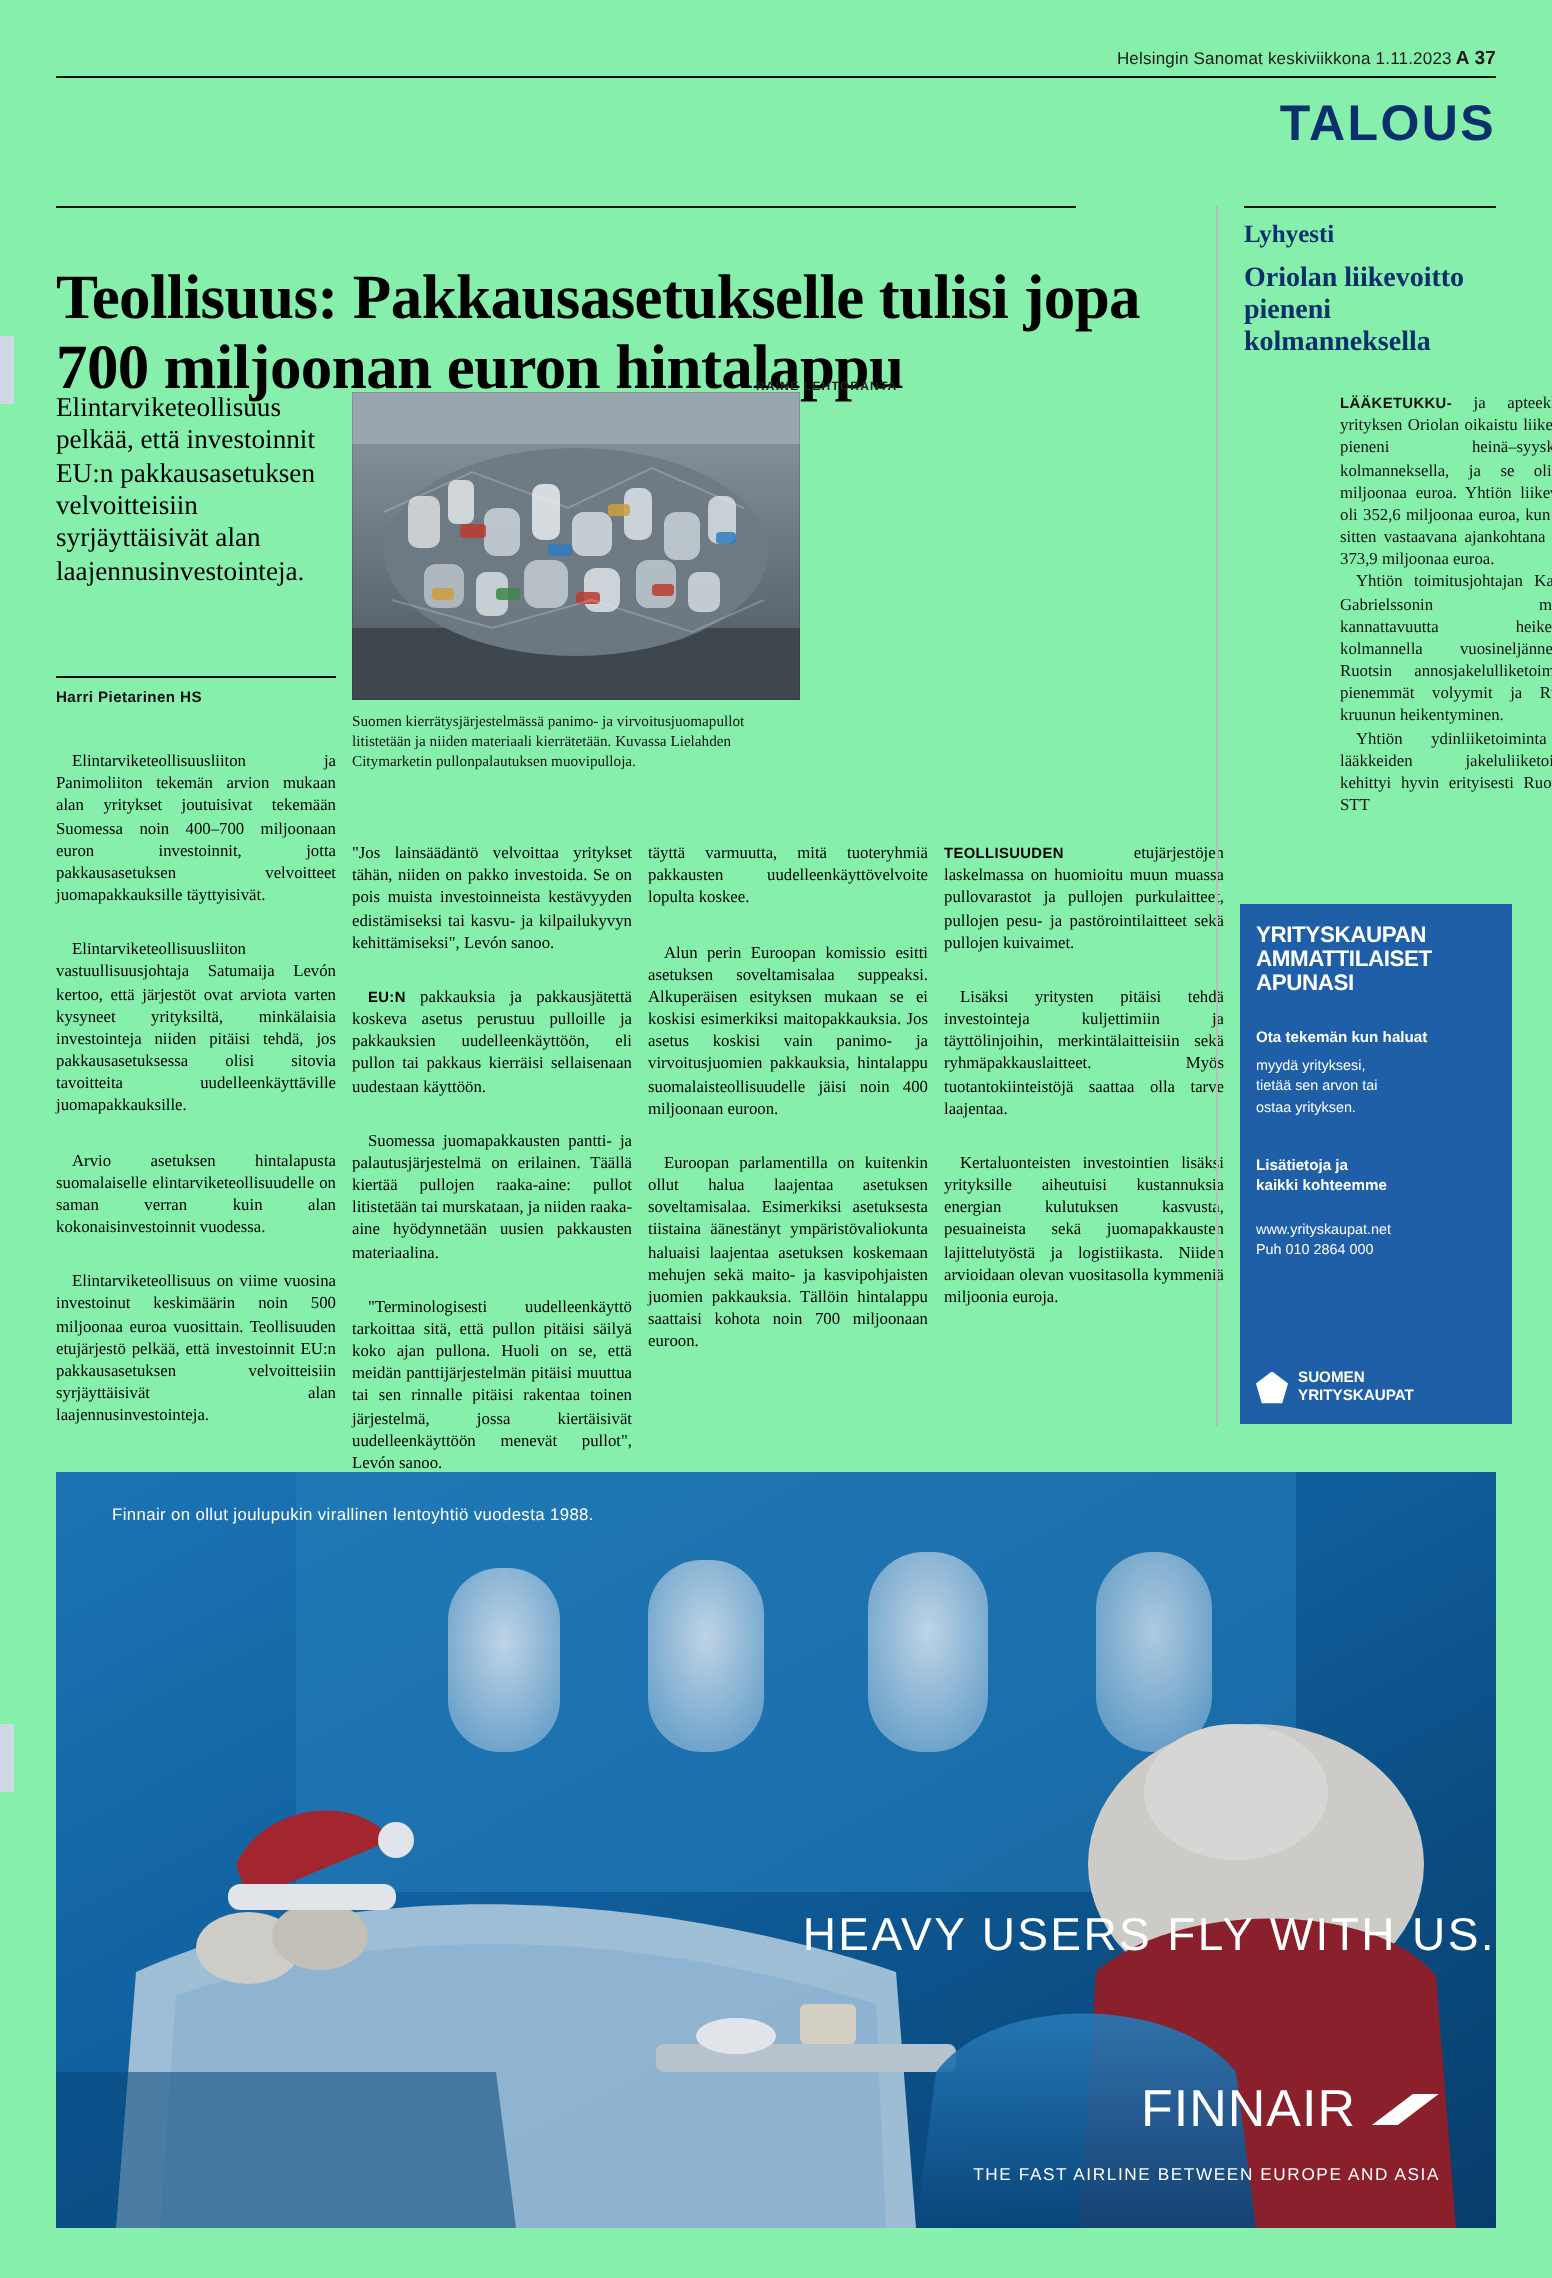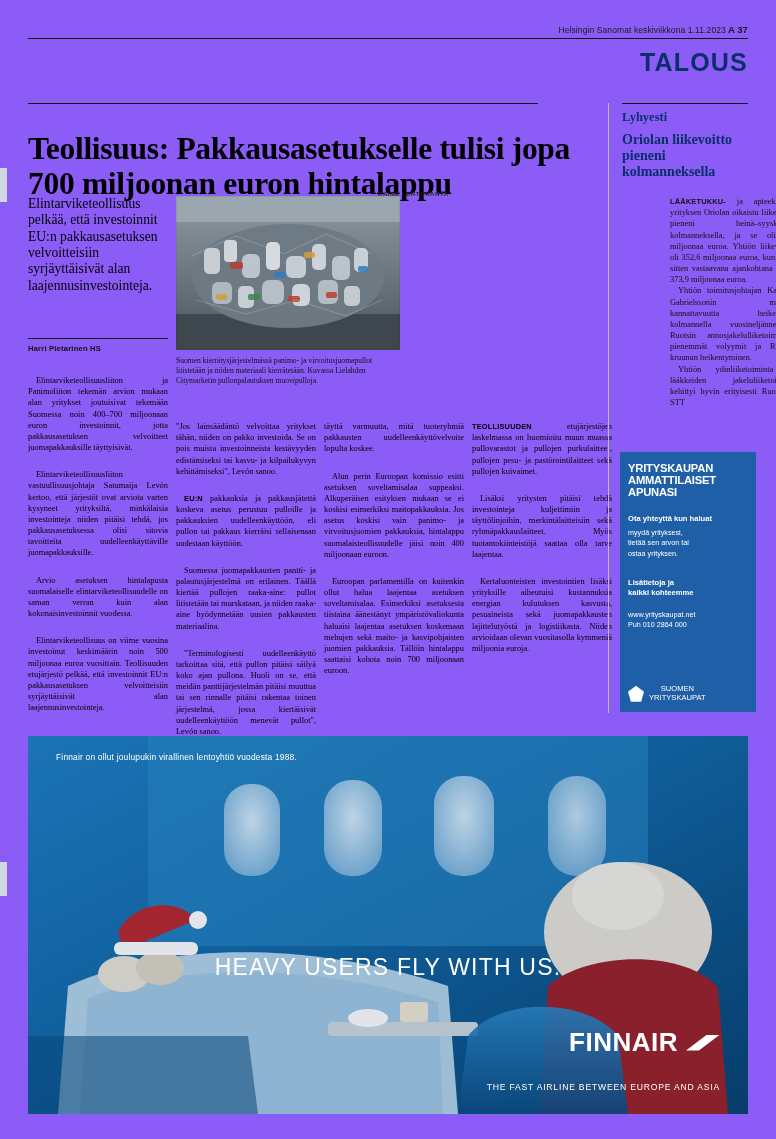--- a/index.html
+++ b/index.html
@@ -12,21 +12,21 @@
     height: 1139px;
     position: relative;
     font-family: "Liberation Serif", serif;
     color: #111;
     overflow: hidden;
   }
   .page {
     position: absolute;
     left: 0; top: 0;
     width: 776px; height: 1139px;
-    background: #8b5cf6;
+    background: #86efac;
   }
 
   
   .masthead {
     position: absolute;
     left: 28px; top: 24px; right: 28px;
     display: flex;
     justify-content: flex-end;
     align-items: baseline;
     font-family: "Liberation Sans", sans-serif;
@@ -256,24 +256,23 @@
     display: flex; align-items: center; gap: 5px;
   }
   .adbox .adlogo .mark {
     width: 16px; height: 16px;
     background: #fff;
     clip-path: polygon(50% 0%, 100% 38%, 82% 100%, 18% 100%, 0% 38%);
     flex: 0 0 auto;
   }
   .adbox .adlogo .ltext {
     font-family: "Liberation Sans", sans-serif;
-    font-weight: 400;
+    font-weight: 700;
     font-size: 7.6px;
     line-height: 1.1;
-    text-align: center;
   }
 
   
   .finnair-ad {
     position: absolute;
     left: 28px; top: 736px;
     width: 720px; height: 378px;
     overflow: hidden;
     background: #0a4d86;
   }
@@ -281,21 +280,21 @@
     position: absolute;
     left: 28px; top: 16px;
     font-family: "Liberation Sans", sans-serif;
     font-size: 8.4px;
     color: #ffffff;
     letter-spacing: .2px;
   }
   .fa-claim {
     position: absolute;
     left: 0; right: 0; top: 218px;
-    text-align: center;
+    text-align: right;
     font-family: "Liberation Sans", sans-serif;
     font-weight: 400;
     font-size: 23px;
     letter-spacing: 1.2px;
     color: #ffffff;
   }
   .fa-santa {
     position: absolute;
     left: 64px; bottom: 22px;
     display: flex; align-items: center; gap: 7px;
@@ -313,23 +312,23 @@
   }
   .fa-seal::after {
     content: "";
     position: absolute; left: 5px; top: 5px;
     width: 12px; height: 12px;
     border: 1.4px solid #fff;
     border-radius: 50%;
   }
   .fa-logo {
     position: absolute;
-    right: 28px; bottom: 56px;
-    font-family: "Liberation Sans", sans-serif;
-    font-weight: 700;
+    right: 28px; bottom: 44px;
+    font-family: "Liberation Sans", sans-serif;
+    font-weight: 400;
     font-size: 26px;
     letter-spacing: .5px;
     color: #ffffff;
     display: flex; align-items: center; gap: 8px;
   }
   .fa-swoosh {
     width: 34px; height: 16px;
     background: #ffffff;
     clip-path: polygon(0% 100%, 62% 0%, 100% 0%, 38% 100%);
   }
@@ -448,21 +447,21 @@
   <div class="rail-kicker">Lyhyesti</div>
   <div class="rail-head">Oriolan liikevoitto pieneni kolmanneksella</div>
   <div class="rail-body">
     <p class="first"><span class="bold-lead">LÄÄKETUKKU-</span><span> ja apteekkialan yrityksen Oriolan oikaistu liikevoitto pieneni heinä–syyskuussa kolmanneksella, ja se oli 4,4 miljoonaa euroa. Yhtiön liikevaihto oli 352,6 miljoonaa euroa, kun vuosi sitten vastaavana ajankohtana se oli 373,9 miljoonaa euroa.</span></p>
     <p>Yhtiön toimitusjohtajan Katarina Gabrielssonin mukaan kannattavuutta heikensivät kolmannella vuosineljänneksellä Ruotsin annosjakelulliketoiminnan pienemmät volyymit ja Ruotsin kruunun heikentyminen.</p>
     <p>Yhtiön ydinliiketoiminta eli lääkkeiden jakeluliiketoiminta kehittyi hyvin erityisesti Ruotsissa. STT</p>
   </div>
 
   <div class="adbox">
     <div class="adtitle">YRITYSKAUPAN AMMATTILAISET APUNASI</div>
-    <div class="adsub">Ota yhteyttä kun haluat</div>
+    <div class="adsub">Ota tekemän kun haluat</div>
     <div class="adlist" style="white-space:pre-line;">myydä yrityksesi,
 tietää sen arvon tai
 ostaa yrityksen.</div>
     <div class="adsub2" style="white-space:pre-line;">Lisätietoja ja
 kaikki kohteemme</div>
     <div class="adurl" style="white-space:pre-line;">www.yrityskaupat.net
 Puh 010 2864 000</div>
     <div class="adlogo">
       <span class="mark"></span>
       <span class="ltext" style="white-space:pre-line;">SUOMEN

